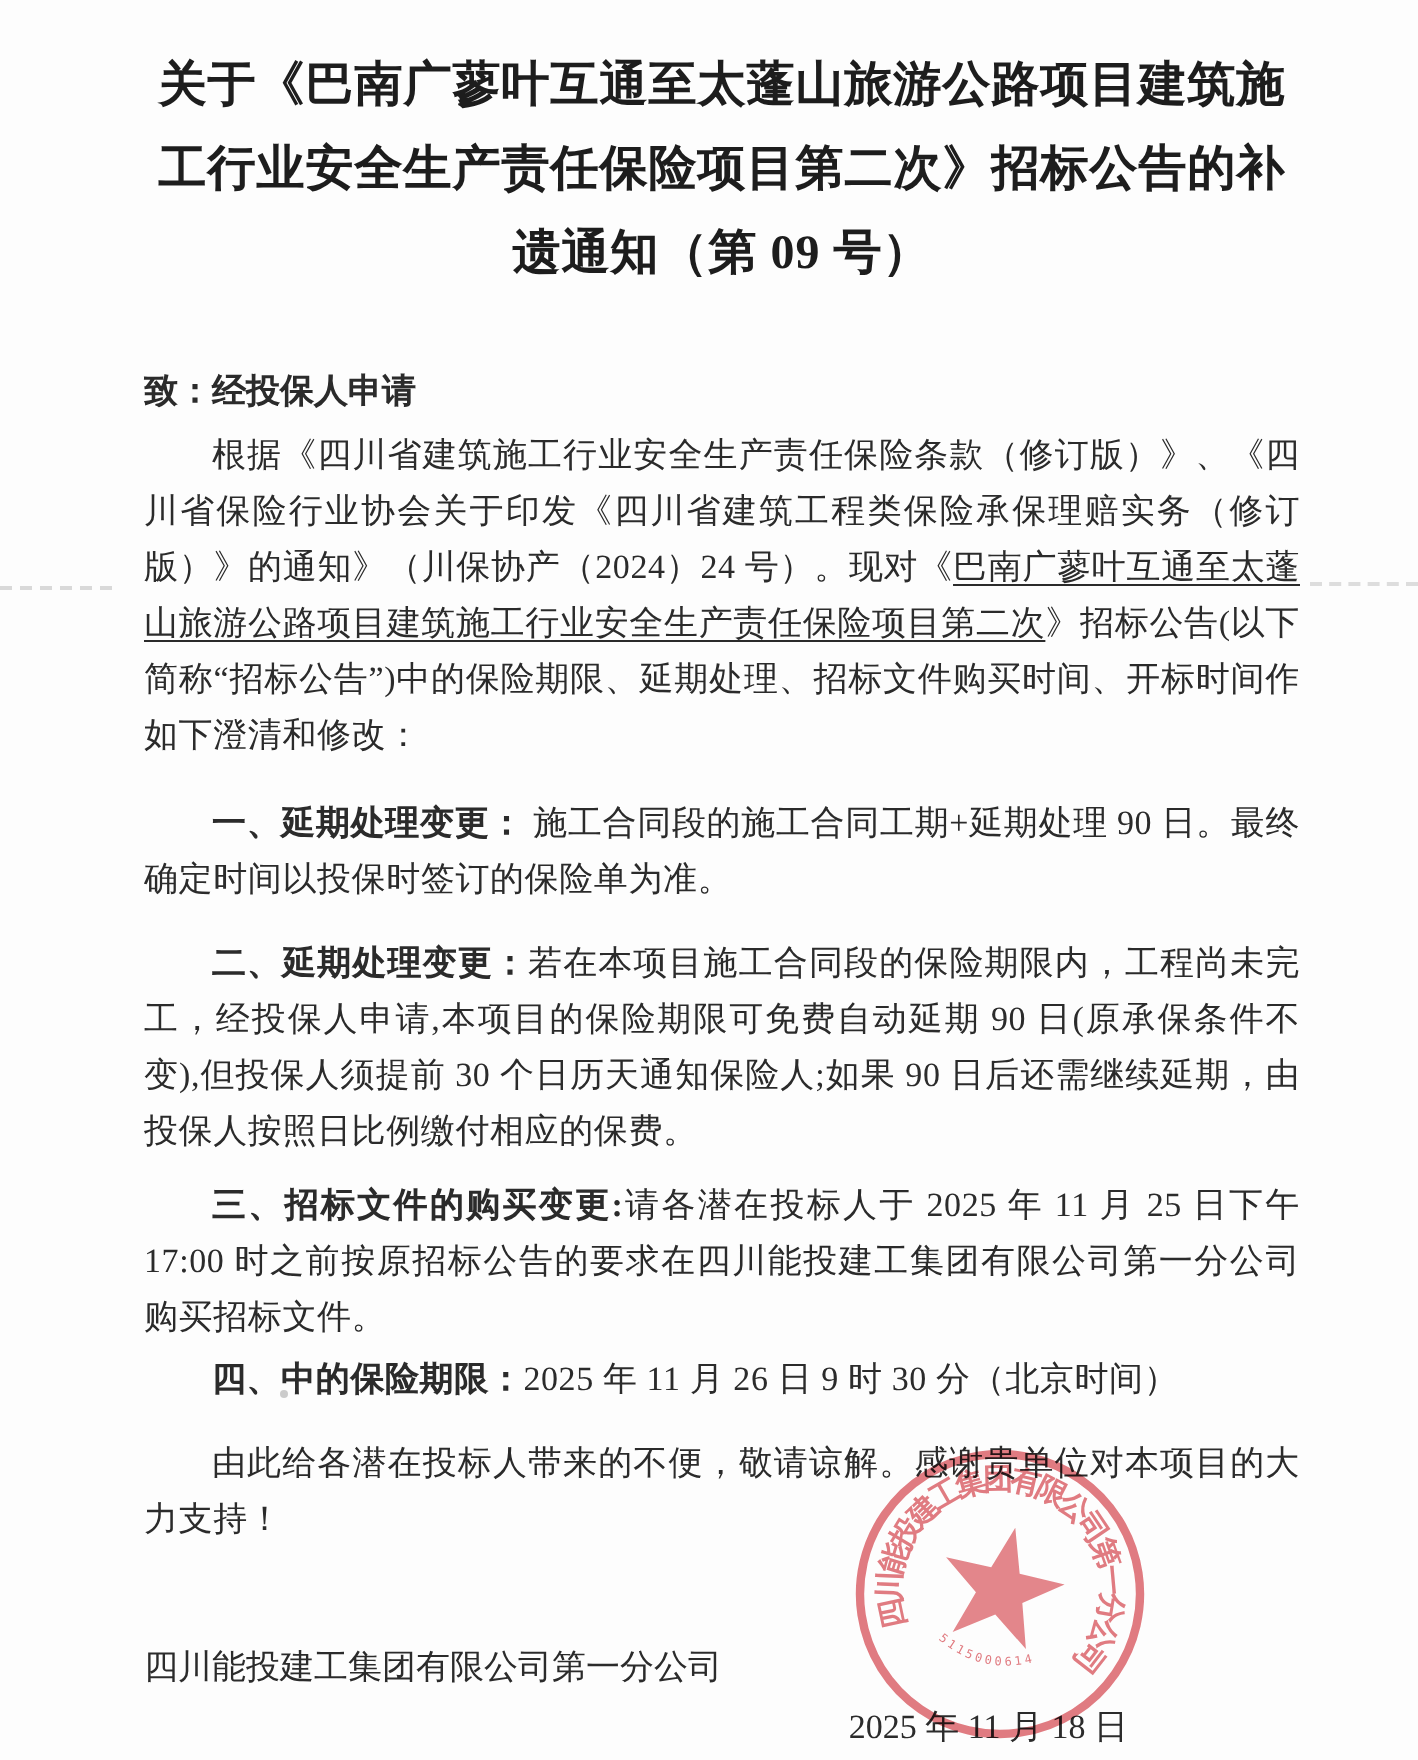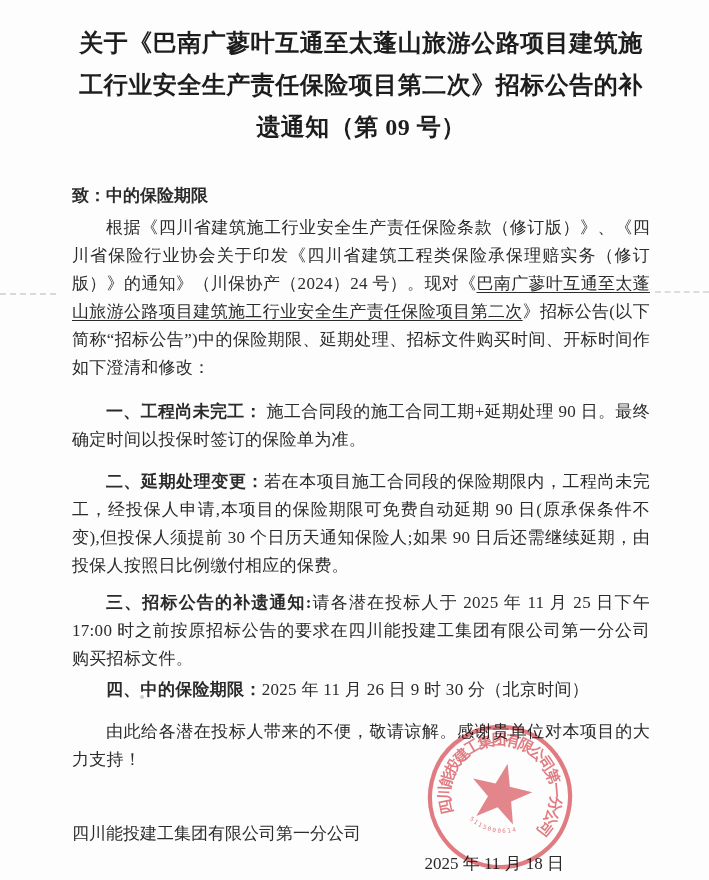--- a/index.html
+++ b/index.html
@@ -85,27 +85,27 @@
   .dash-right{left:655px;top:291px;width:54px;border-top:2px dashed #c4c4c4;opacity:.55;}
   .speck{left:140px;top:695px;width:4px;height:4px;border-radius:50%;background:#9a9a9a;opacity:.5;}
 </style>
 </head>
 <body>
 
 <div class="page">
 
   <h1 class="title">关于《巴南广蓼叶互通至太蓬山旅游公路项目建筑施工行业安全生产责任保险项目第二次》招标公告的补遗通知（第 09 号）</h1>
 
-  <p class="salutation">致：中的保险期限</p>
+  <p class="salutation">致：经投保人申请</p>
 
   <div>
     <p class="body-para p1"><span>根据《四川省建筑施工行业安全生产责任保险条款（修订版）》、《四川省保险行业协会关于印发《四川省建筑工程类保险承保理赔实务（修订版）》的通知》（川保协产（2024）24 号）。现对《</span><span class="u">巴南广蓼叶互通至太蓬山旅游公路项目建筑施工行业安全生产责任保险项目第二次</span><span>》招标公告(以下简称“招标公告”)中的保险期限、延期处理、招标文件购买时间、开标时间作如下澄清和修改：</span></p>
-    <p class="body-para p2"><span class="b">一、工程尚未完工：</span><span> 施工合同段的施工合同工期+延期处理 90 日。最终确定时间以投保时签订的保险单为准。</span></p>
+    <p class="body-para p2"><span class="b">一、延期处理变更：</span><span> 施工合同段的施工合同工期+延期处理 90 日。最终确定时间以投保时签订的保险单为准。</span></p>
     <p class="body-para p3"><span class="b">二、延期处理变更：</span><span>若在本项目施工合同段的保险期限内，工程尚未完工，经投保人申请,本项目的保险期限可免费自动延期 90 日(原承保条件不变),但投保人须提前 30 个日历天通知保险人;如果 90 日后还需继续延期，由投保人按照日比例缴付相应的保费。</span></p>
-    <p class="body-para p4"><span class="b">三、招标公告的补遗通知:</span><span>请各潜在投标人于 2025 年 11 月 25 日下午 17:00 时之前按原招标公告的要求在四川能投建工集团有限公司第一分公司购买招标文件。</span></p>
+    <p class="body-para p4"><span class="b">三、招标文件的购买变更:</span><span>请各潜在投标人于 2025 年 11 月 25 日下午 17:00 时之前按原招标公告的要求在四川能投建工集团有限公司第一分公司购买招标文件。</span></p>
     <p class="body-para p5"><span class="b">四、中的保险期限：</span><span>2025 年 11 月 26 日 9 时 30 分（北京时间）</span></p>
     <p class="body-para p6"><span>由此给各潜在投标人带来的不便，敬请谅解。感谢贵单位对本项目的大力支持！</span></p>
   </div>
 
   <div class="sig-company">四川能投建工集团有限公司第一分公司</div>
   <div class="sig-date">2025 年 11 月 18 日</div>
 
   <svg class="seal" id="seal-svg" viewBox="0 0 150 150" xmlns="http://www.w3.org/2000/svg" aria-hidden="true" style="color: rgb(220, 95, 102);">
     <circle class="ring" cx="75" cy="75" r="70"></circle>
     <polygon class="star" points="75,41 82.3,62.9 105.4,63.1 86.9,76.9 93.8,98.9 75,85.5 56.2,98.9 63.1,76.9 44.6,63.1 67.7,62.9"></polygon>

